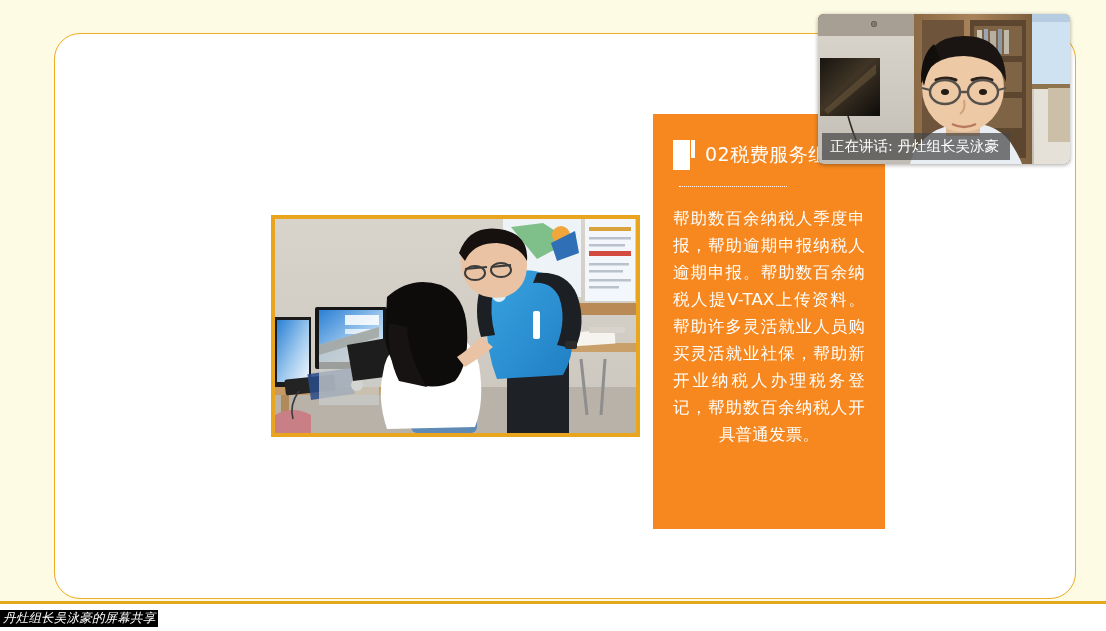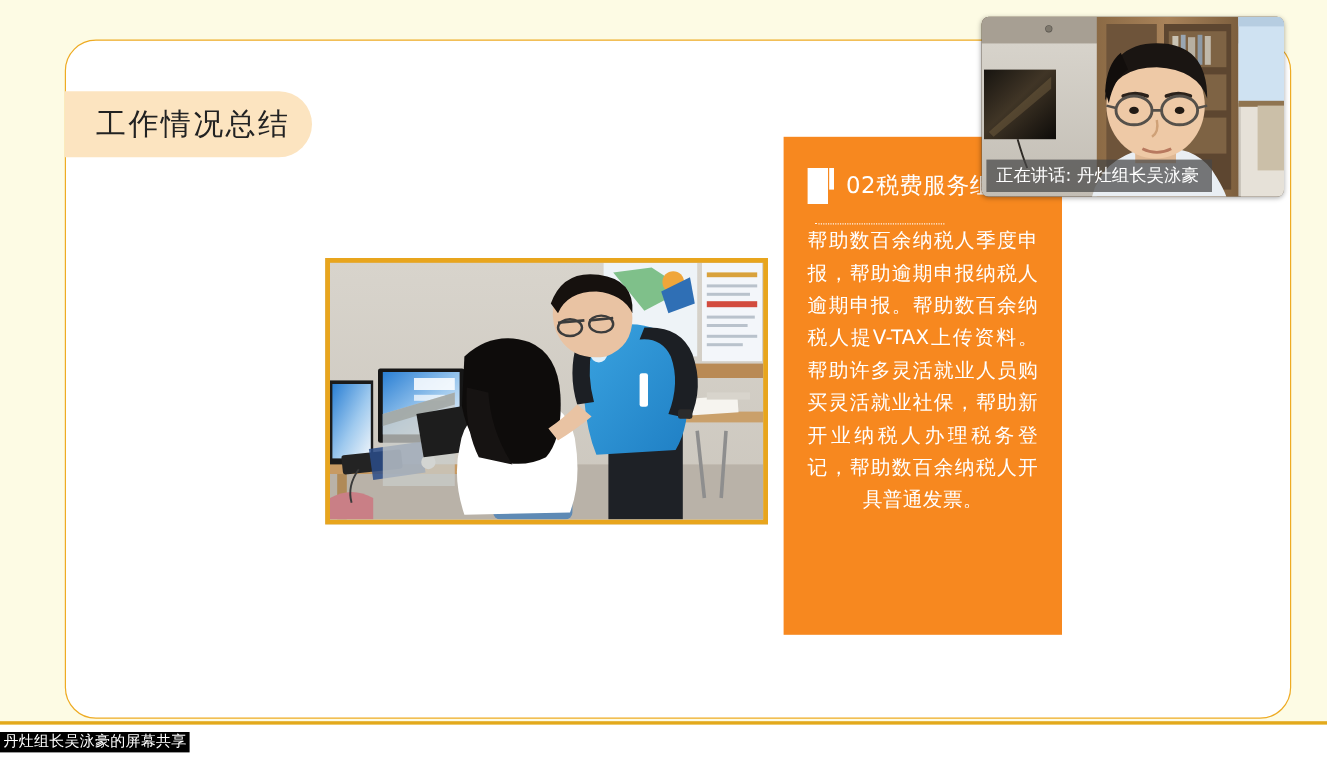--- a/index.html
+++ b/index.html
@@ -131,20 +131,21 @@
     letter-spacing: 0.5px;
     white-space: nowrap;
   }
   #panel-divider {
     margin: 14px 0 0 6px;
     width: 108px;
     height: 0;
     border-top: 1.5px dotted rgba(255,255,255,0.92);
   }
   #panel-body {
+    margin-top: 18px;
     font-size: 16.5px;
     line-height: 27px;
     color: #ffffff;
     text-align: justify;
     text-align-last: center;
     font-family: "DejaVu Sans", "Liberation Sans", sans-serif;
     letter-spacing: 0.2px;
   }
 
   
@@ -193,34 +194,32 @@
     display: inline-flex;
     align-items: center;
     padding: 0 3px;
   }
   #share-status-bar .status-text {
     font-size: 12.5px;
     color: #ffffff;
     font-family: "DejaVu Sans", "Liberation Sans", sans-serif;
     white-space: nowrap;
     letter-spacing: 0.2px;
+    font-style: italic;
   }
 </style>
 </head>
 <body>
 
 <div id="share-stage">
 
   <div id="share-frame-border"></div>
 
   <div id="slide-card">
 
-    <div id="title-pill">
-      <span class="title-text">工作情况总结</span>
-    </div>
 
     <div id="photo-frame">
       <svg id="photo-canvas" viewBox="0 0 361 214" preserveAspectRatio="none">
         <defs>
           <linearGradient id="wallg" x1="0" y1="0" x2="0" y2="1">
             <stop offset="0%" stop-color="#d8d4cc"></stop>
             <stop offset="100%" stop-color="#cbc6bd"></stop>
           </linearGradient>
           <linearGradient id="screeng" x1="0" y1="0" x2="1" y2="1">
             <stop offset="0%" stop-color="#2a7fd4"></stop>

